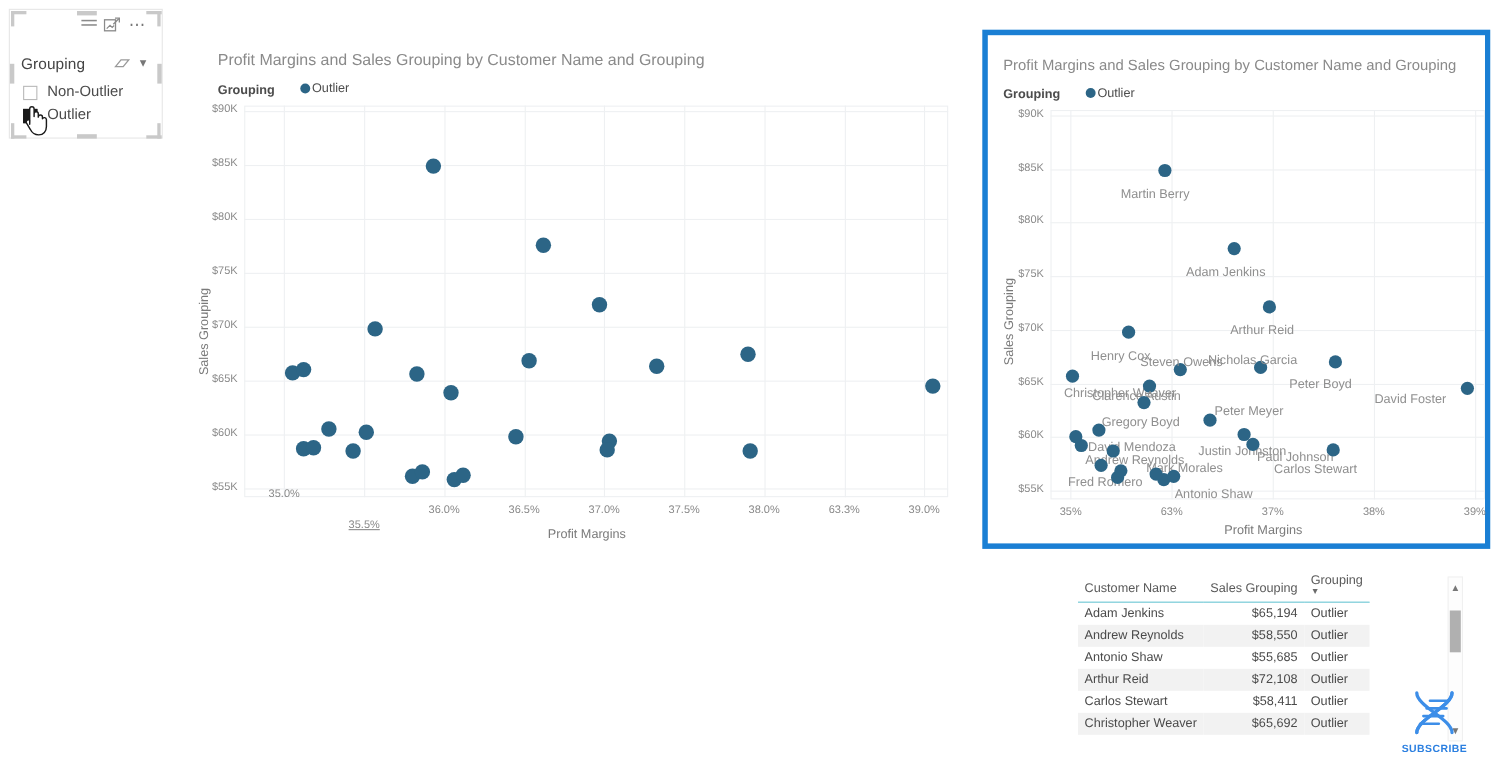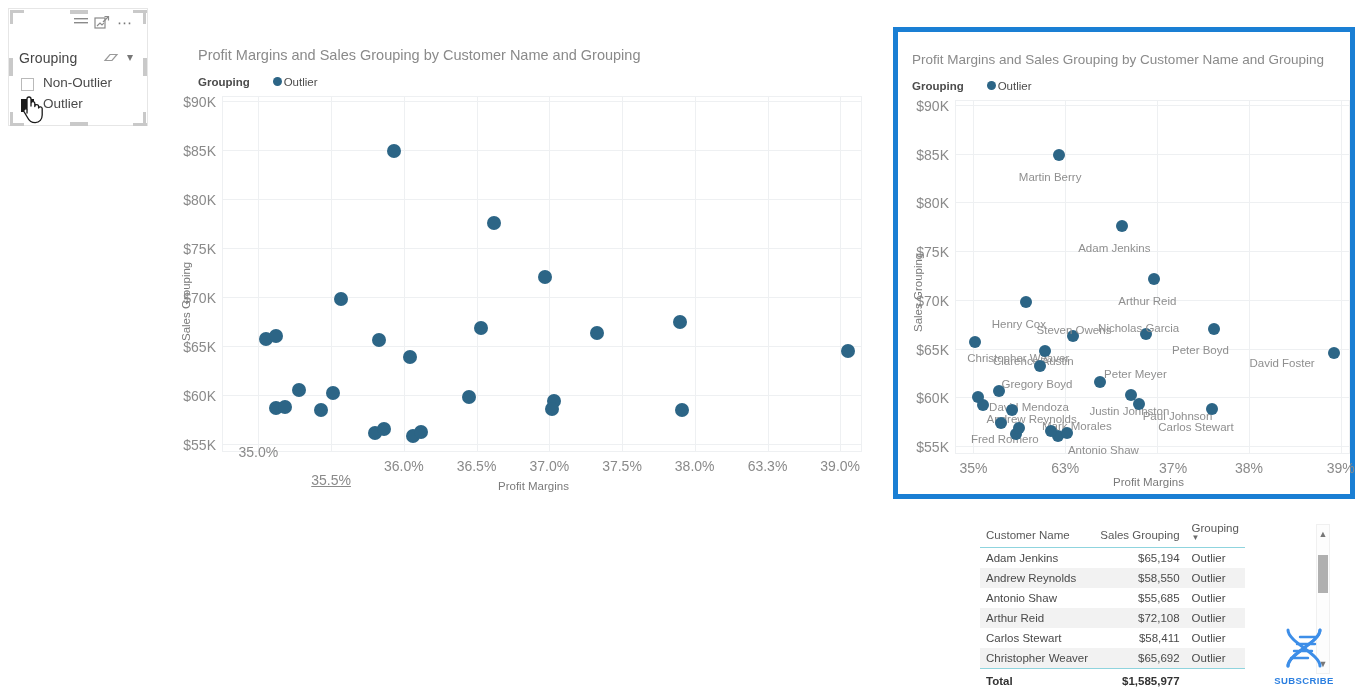--- a/index.html
+++ b/index.html
@@ -74,21 +74,21 @@
   .chart-title{
     font-size:14.5px;color:#8a8a8a;white-space:nowrap;
   }
   .legend-title{font-size:11.5px;color:#4c4c4c;font-weight:bold;}
   .legend-dot{
     display:inline-block;width:9px;height:9px;border-radius:50%;
     vertical-align:middle;margin-right:2px;
   }
   .legend-text{font-size:11.5px;color:#4c4c4c;vertical-align:middle;}
   .ytick,.xtick{
-    position:absolute;font-size:14px;color:#8a8a8a;white-space:nowrap;
+    position:absolute;font-size:10px;color:#8a8a8a;white-space:nowrap;
   }
   .ytick{text-align:right;}
   .xtick{text-align:center;}
   .axis-title{
     position:absolute;font-size:11.5px;color:#7a7a7a;white-space:nowrap;
   }
   .axis-title.vert{
     transform:rotate(-90deg);transform-origin:left top;
   }
   .gridline{position:absolute;background:#eef0f2;}
@@ -298,21 +298,21 @@
       <div class="ytick" style="left: -52px; top: 95.4px; width: 46px;">$80K</div>
       <div class="gridline" style="left: 0px; top: 53.6px; width: 395px; height: 1px;"></div>
       <div class="ytick" style="left: -52px; top: 46.6px; width: 46px;">$85K</div>
       <div class="gridline" style="left: 0px; top: 4.9px; width: 395px; height: 1px;"></div>
       <div class="ytick" style="left: -52px; top: -2.1px; width: 46px;">$90K</div>
       <div class="gridline" style="left: 18.4px; top: 0px; width: 1px; height: 354px;"></div>
       <div class="xtick" style="left: -11.6px; top: 360px; width: 60px;">35%</div>
       <div class="gridline" style="left: 110.2px; top: 0px; width: 1px; height: 354px;"></div>
       <div class="xtick" style="left: 80.2px; top: 360px; width: 60px;">63%</div>
       <div class="gridline" style="left: 202.1px; top: 0px; width: 1px; height: 354px;"></div>
-      <div class="xtick" style="left: 172.1px; top: 360px; width: 60px; text-align: right;">37%</div>
+      <div class="xtick" style="left: 172.1px; top: 360px; width: 60px;">37%</div>
       <div class="gridline" style="left: 294px; top: 0px; width: 1px; height: 354px;"></div>
       <div class="xtick" style="left: 264px; top: 360px; width: 60px;">38%</div>
       <div class="gridline" style="left: 385.8px; top: 0px; width: 1px; height: 354px;"></div>
       <div class="xtick" style="left: 355.8px; top: 360px; width: 60px;">39%</div>
       <div class="dot" title="Martin Berry" style="left: 97.8px; top: 48.6px; width: 12px; height: 12px; background: rgb(44, 101, 134);"></div>
       <div class="dlabel" style="left: 63.8px; top: 70.6px;">Martin Berry</div>
       <div class="dot" title="Adam Jenkins" style="left: 161.2px; top: 119.8px; width: 12px; height: 12px; background: rgb(44, 101, 134);"></div>
       <div class="dlabel" style="left: 123.2px; top: 141.8px;">Adam Jenkins</div>
       <div class="dot" title="Arthur Reid" style="left: 193.3px; top: 173.4px; width: 12px; height: 12px; background: rgb(44, 101, 134);"></div>
       <div class="dlabel" style="left: 163.3px; top: 195.4px;">Arthur Reid</div>
@@ -394,25 +394,20 @@
         <tr>
           <td>Carlos Stewart</td>
           <td class="num">$58,411</td>
           <td>Outlier</td>
         </tr>
         <tr class="alt">
           <td>Christopher Weaver</td>
           <td class="num">$65,692</td>
           <td>Outlier</td>
         </tr>
-        <tr class="total">
-          <td>Total</td>
-          <td class="num">$1,585,977</td>
-          <td></td>
-        </tr>
       </tbody>
   </table>
 </div>
 
 <div class="abs" id="tbl-scroll">
   <div class="arrow up">▲</div>
   <div class="thumb"></div>
   <div class="arrow down">▼</div>
 </div>
 

